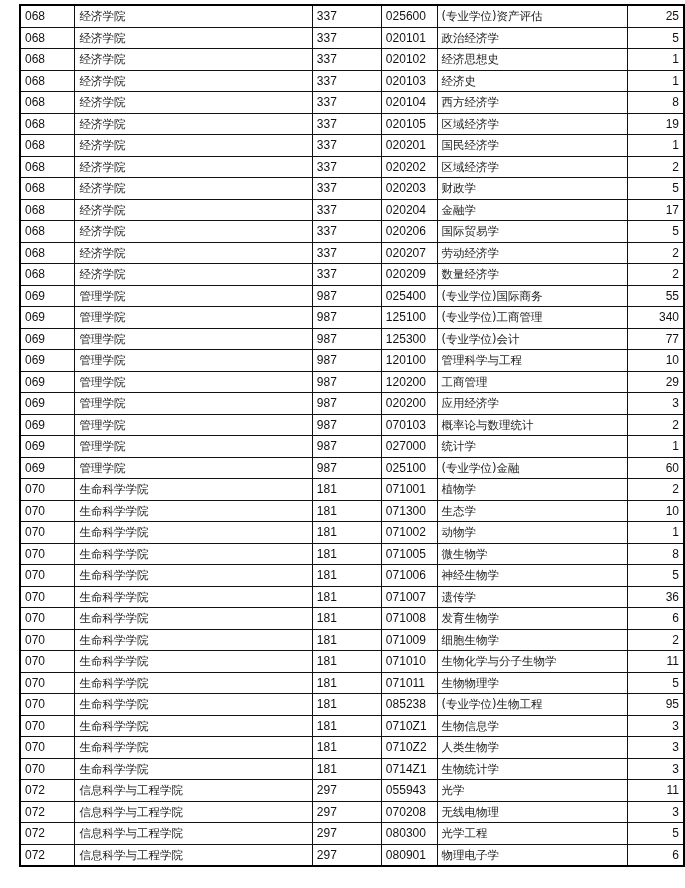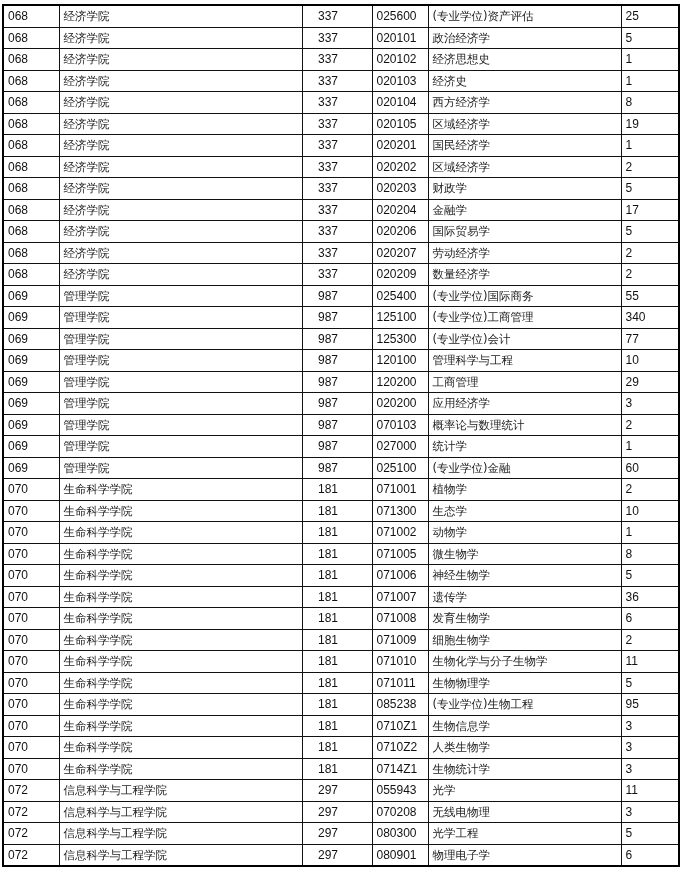--- a/index.html
+++ b/index.html
@@ -4,33 +4,34 @@
 <style>
   html, body { margin: 0; padding: 0; background: #ffffff; }
   body { width: 685px; height: 888px; overflow: hidden; position: relative; }
   .wrap { position: absolute; left: 2px; top: 4px; }
   table {
     border-collapse: collapse;
     table-layout: fixed;
     font-family: "Liberation Sans", "DejaVu Sans", sans-serif;
     color: #111;
     border: 2px solid #000;
+    margin-left: 17px;
   }
   td {
     border: 1.5px solid #111;
     height: 20.5px;
     padding: 0 4px;
     font-size: 12px;
     line-height: 20px;
     white-space: nowrap;
     overflow: hidden;
   }
   td.cn { font-family: "DejaVu Sans", sans-serif; font-size: 11.5px; color: #222; }
-  td.num { text-align: center; padding-right: 22px; }
-  td.cnt { text-align: left; }
+  td.num { text-align: left; padding-right: 22px; }
+  td.cnt { text-align: right; }
   col.c1 { width: 56px; }
   col.c2 { width: 243px; }
   col.c3 { width: 70px; }
   col.c4 { width: 56px; }
   col.c5 { width: 193px; }
   col.c6 { width: 58px; }
 </style>
 </head>
 <body>
 

